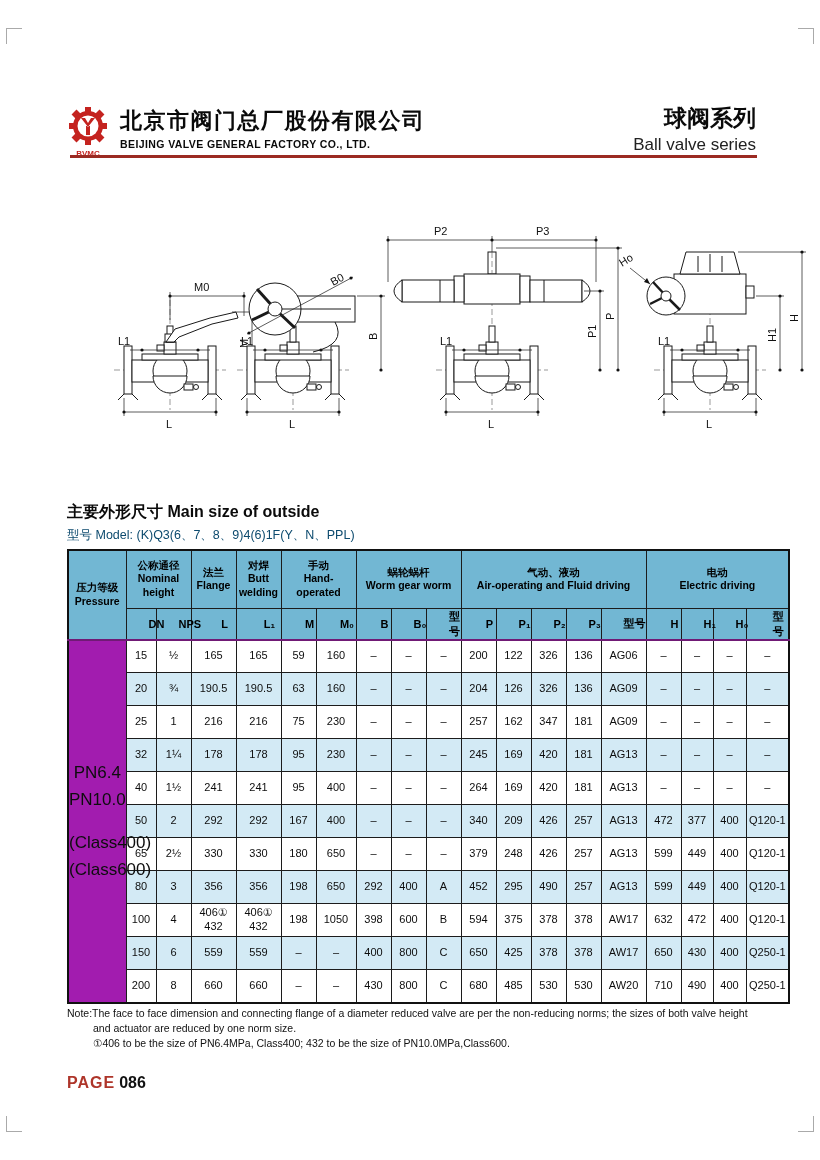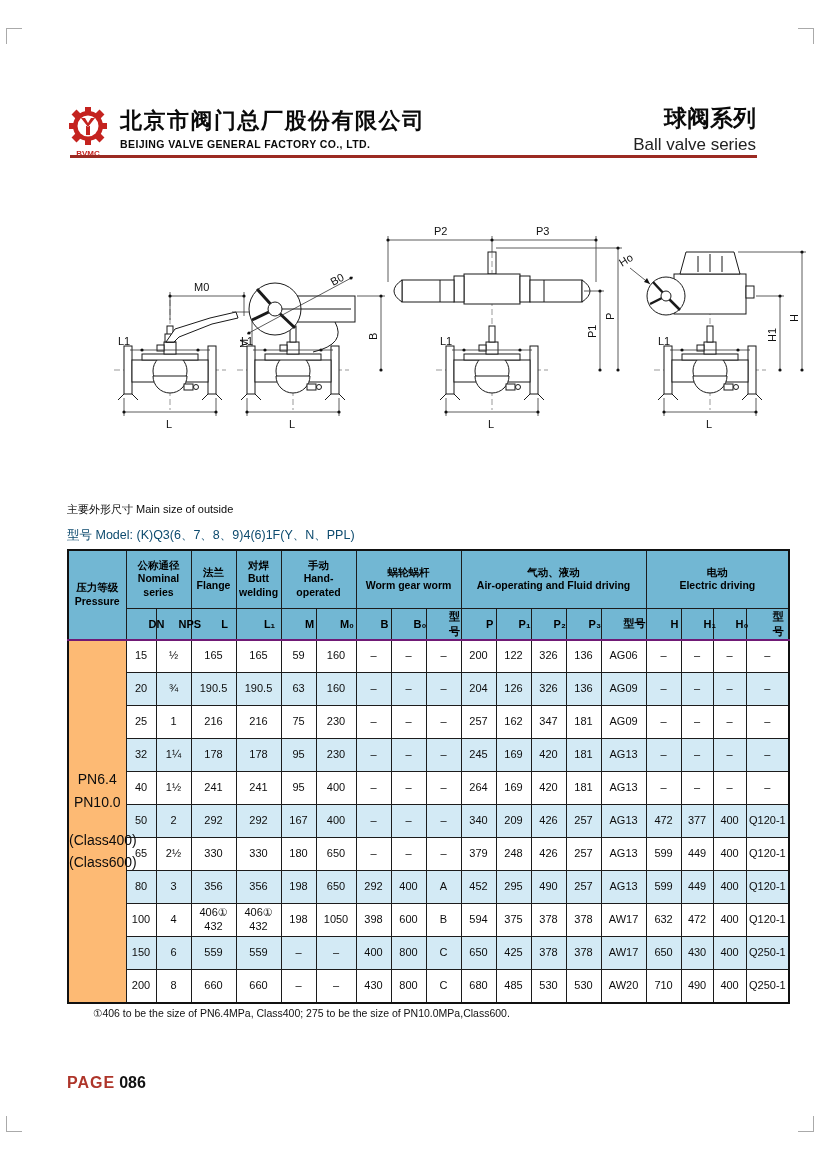--- a/index.html
+++ b/index.html
@@ -24,34 +24,34 @@
   
   .drawings { position:absolute; left:55px; top:205px; }
   .drawings text { font-size:11px; fill:#111; font-family:"Liberation Sans", sans-serif; }
   .ln { stroke:#1a1a1a; stroke-width:1; fill:none; }
   .fw { stroke:#1a1a1a; stroke-width:1; fill:#fff; }
   .dim { stroke:#333; stroke-width:.8; fill:none; }
   .cl { stroke:#555; stroke-width:.6; stroke-dasharray:6 3; fill:none; }
   .dot { fill:#111; }
 
   
-  .sec-title { position:absolute; left:67px; top:502px; font-size:11px; font-weight:normal; color:#0a0a0a; }
+  .sec-title { position:absolute; left:67px; top:502px; font-size:16px; font-weight:bold; color:#0a0a0a; }
   .sec-model { position:absolute; left:67px; top:527px; font-size:12.5px; color:#0c4a6e; }
 
   
   .spec { position:absolute; left:67px; top:549px; border-collapse:collapse; table-layout:fixed; width:721px; }
   .spec th, .spec td { border:1px solid #1c1c1c; text-align:center; vertical-align:middle; }
   .spec thead th { background:#72b7d3; font-weight:bold; color:#000;padding-left:22px; }
   .spec thead tr.grp th { height:58px; font-size:10.5px; line-height:1.3; padding:2px 1px; }
   .spec thead tr.sub th { height:26px; font-size:11px; }
   .spec thead tr.sub th, .spec thead tr.grp th.pr { border-bottom:2px solid #701a75; }
   .spec { border:2px solid #111; }
   .spec tbody td { height:33px; font-size:11px; color:#0d0d0d; white-space:pre-line; line-height:1.25; padding:1px 0; }
   .spec tbody tr.alt td { background:#d3eaf5; }
-  .spec tbody td.pressure-cell { background:#fdba74; font-size:14px; }
+  .spec tbody td.pressure-cell { background:#a21caf; font-size:17px; }
   .spec tbody td.pressure-cell div { line-height:1.6; }
 
   
   .notes { position:absolute; left:67px; top:1006px; font-size:10.5px; line-height:1.45; color:#111; }
   .notes .ind { padding-left:16px; }
   .notes .ind2 { padding-left:26px; }
 
   .pagefoot { position:absolute; left:67px; top:1074px; font-size:16px; font-weight:bold; }
   .pagefoot .pl { color:#ae352a; letter-spacing:1px; }
   .pagefoot .pn { color:#111; margin-left:4px; }
@@ -264,21 +264,21 @@
       <col style="width:43px">
   </colgroup>
   <thead>
     <tr class="grp">
       <th rowspan="2" class="pr">
         <div>压力等级</div>
         <div>Pressure</div>
       </th>
       <th colspan="2">
           <div>公称通径</div>
-          <div>Nominal series</div>
+          <div>Nominal height</div>
         </th>
       <th>
           <div>法兰</div>
           <div>Flange</div>
         </th>
       <th>
           <div>对焊</div>
           <div>Butt welding</div>
         </th>
       <th colspan="2">
@@ -540,18 +540,20 @@
         <td>AW20</td>
         <td>710</td>
         <td>490</td>
         <td>400</td>
         <td>Q250-1</td>
       </tr>
     </tbody>
 </table>
 
 <div class="notes">
-  <div class="ind2">①406 to be the size of PN6.4MPa, Class400; 275 to be the size of PN10.0MPa,Class600.</div>
+  <div>Note:The face to face dimension and connecting flange of a diameter reduced valve are per the non-reducing norms; the sizes of both valve height</div>
+  <div class="ind2">and actuator are reduced by one norm size.</div>
+  <div class="ind2">①406 to be the size of PN6.4MPa, Class400; 432 to be the size of PN10.0MPa,Class600.</div>
 </div>
 
 <div class="pagefoot">
   <span class="pl">PAGE</span><span class="pn">086</span>
 </div>
 
 </body></html>

